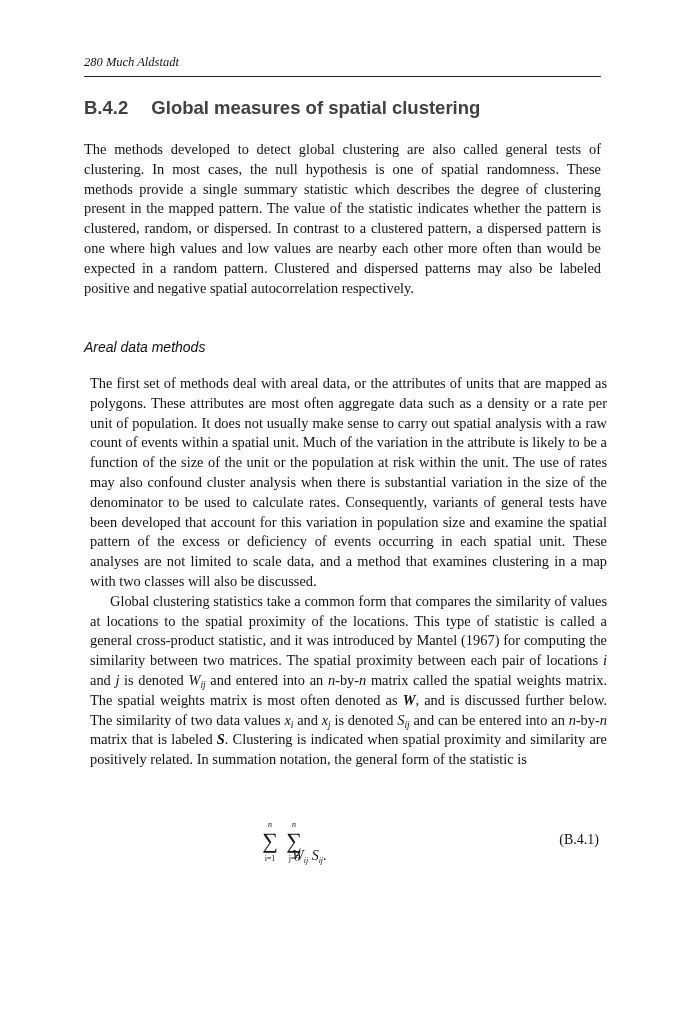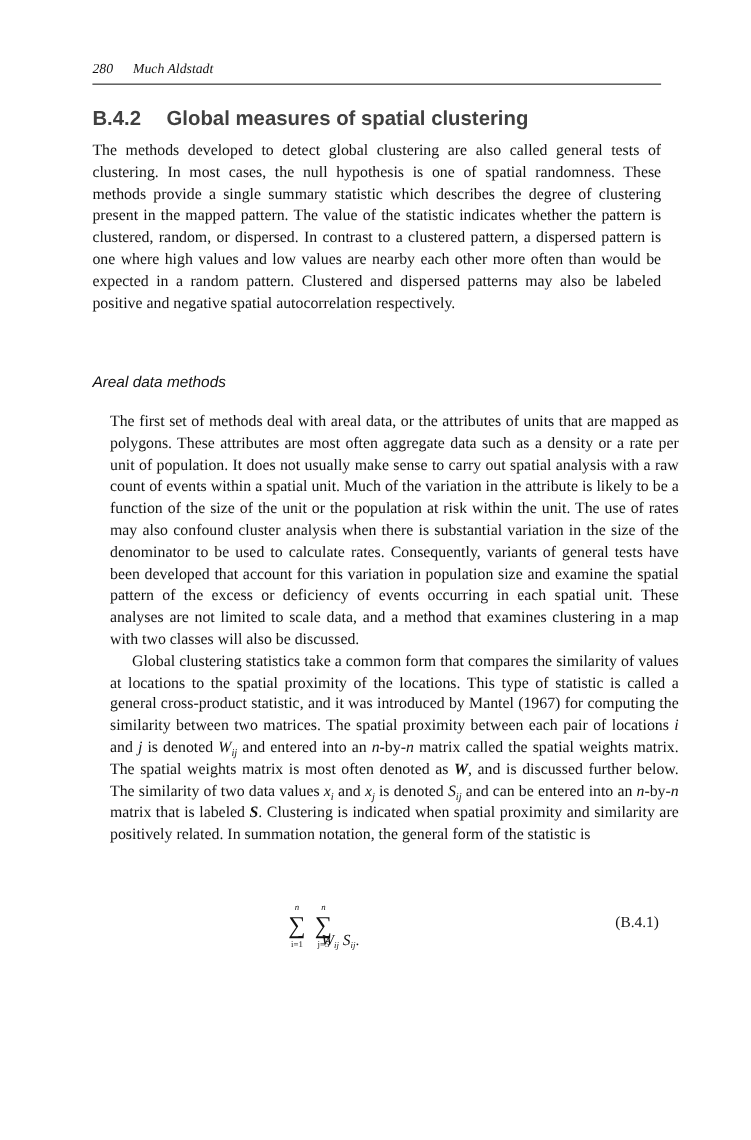--- a/index.html
+++ b/index.html
@@ -1,26 +1,26 @@
 <!DOCTYPE html>
 <html><head>
 <meta charset="utf-8">
 <style>
   html, body { margin:0; padding:0; background:#ffffff; }
   body { width:683px; height:1036px; position:relative; overflow:hidden; color:#111; }
   .page { position:absolute; left:84px; top:0; width:517px; }
   .running-head { position:absolute; top:55px; left:0; width:517px; font-family:"Liberation Serif", serif; font-style:italic; font-size:12.5px; }
-  .running-head .pno { margin-right:15px; }
+  .running-head .pno { margin-right:0; }
   .rule { position:absolute; top:76px; left:0; width:517px; height:0; border-top:1px solid #222; }
   .section { position:absolute; top:97px; left:0; font-family:"Liberation Sans", sans-serif; font-weight:bold; font-size:18.5px; color:#404040; }
   .section .num { margin-right:18px; }
   .body { font-family:"Liberation Serif", serif; font-size:14.4px; line-height:19.8px; text-align:justify; }
-  .p1 { position:absolute; top:128px; left:0; width:517px; }
+  .p1 { position:absolute; top:140px; left:0; width:517px; }
   .subsec { position:absolute; top:339px; left:0; font-family:"Liberation Sans", sans-serif; font-style:italic; font-size:14px; }
-  .p2 { position:absolute; top:374px; left:16px; width:517px; }
+  .p2 { position:absolute; top:374px; left:6px; width:517px; }
   .p3 { text-indent:20px; margin:0; }
   p { margin:0; }
   i, .it { font-style:italic; }
   sub { font-size:9.5px; font-style:italic; vertical-align:-3px; line-height:0;font-family:Liberation Serif, serif; }
   b.bi { font-style:italic; font-weight:bold; }
   .eq { position:absolute; top:824px; left:0; width:517px; height:44px; font-family:"Liberation Serif", serif; }
   .eq .expr { position:absolute; left:176px; top:0; }
   .sum { position:relative; display:inline-block; width:20px; text-align:center; font-size:22px; vertical-align:top; }
   .sum .up { position:absolute; top:-4px; left:0; width:20px; font-size:8px; font-style:italic; text-align:center; }
   .sum .lo { position:absolute; top:30px; left:0; width:20px; font-size:8px; text-align:center; }

